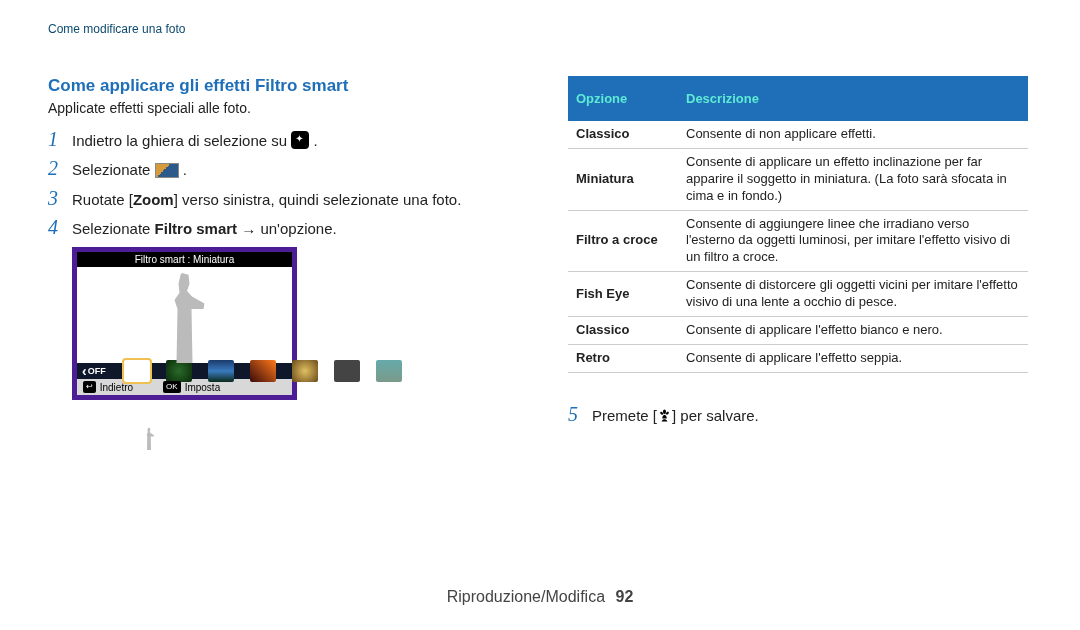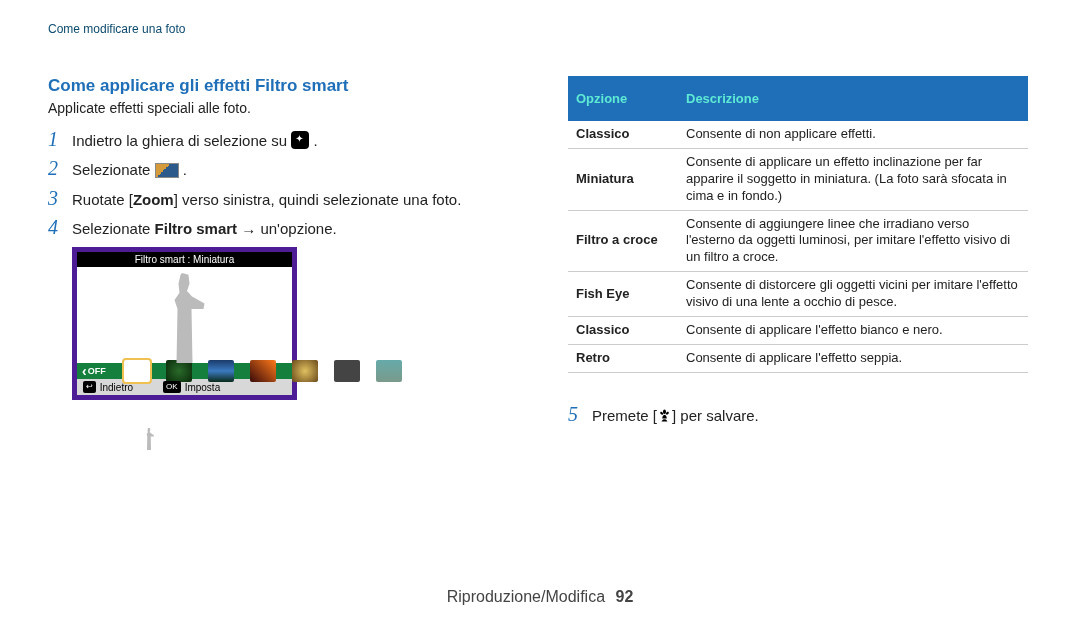--- a/index.html
+++ b/index.html
@@ -108,21 +108,21 @@
     align-items: flex-end;
     justify-content: center;
   }
   .silhouette {
     width: 50px; height: 90px;
     background: #bbb;
     clip-path: polygon(45% 0,58% 2%,60% 12%,55% 20%,65% 26%,90% 34%,88% 40%,64% 40%,66% 100%,34% 100%,36% 40%,30% 30%,40% 22%,38% 12%,42% 2%);
   }
   .thumb-row {
     display: flex;
-    background: #15803d;
+    background: #0f172a;
     height: 16px;
     align-items: center;
     padding: 0 3px;
     gap: 16px;
   }
   .off-chip {
     font-size: 9px; color:#fff;
     font-weight:700;
     padding: 0 2px;
     display:flex; align-items:center;

